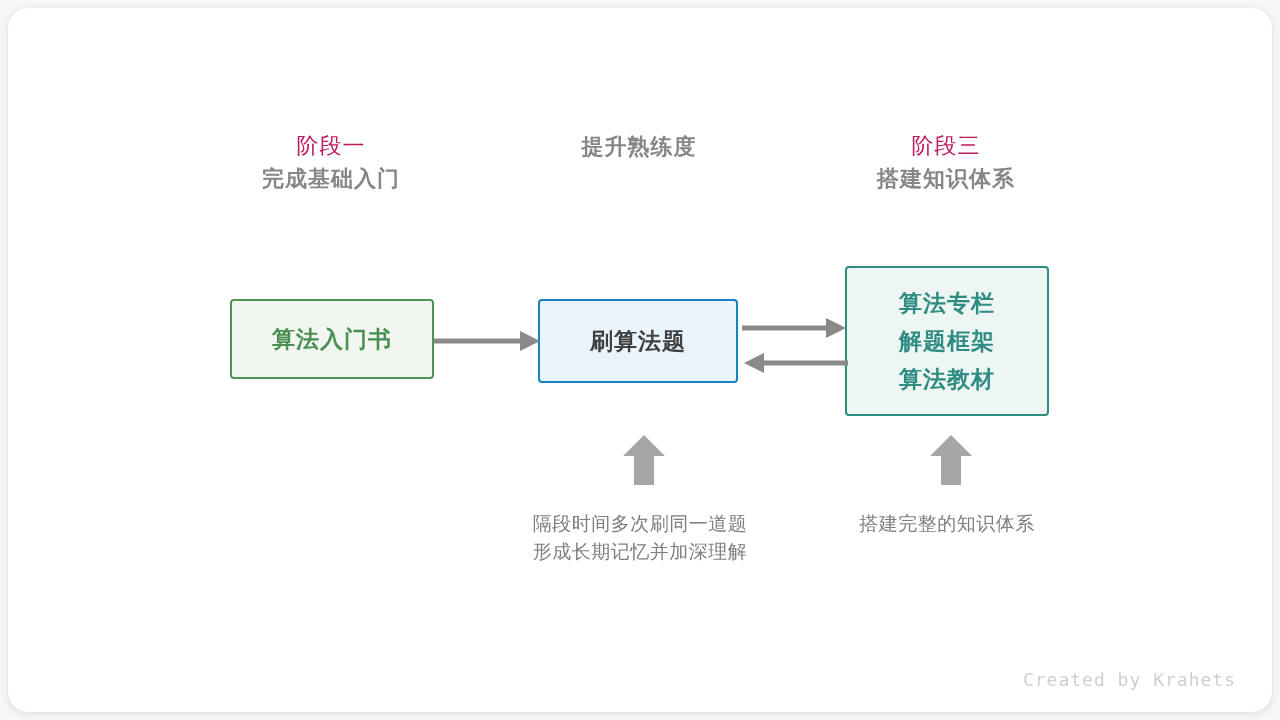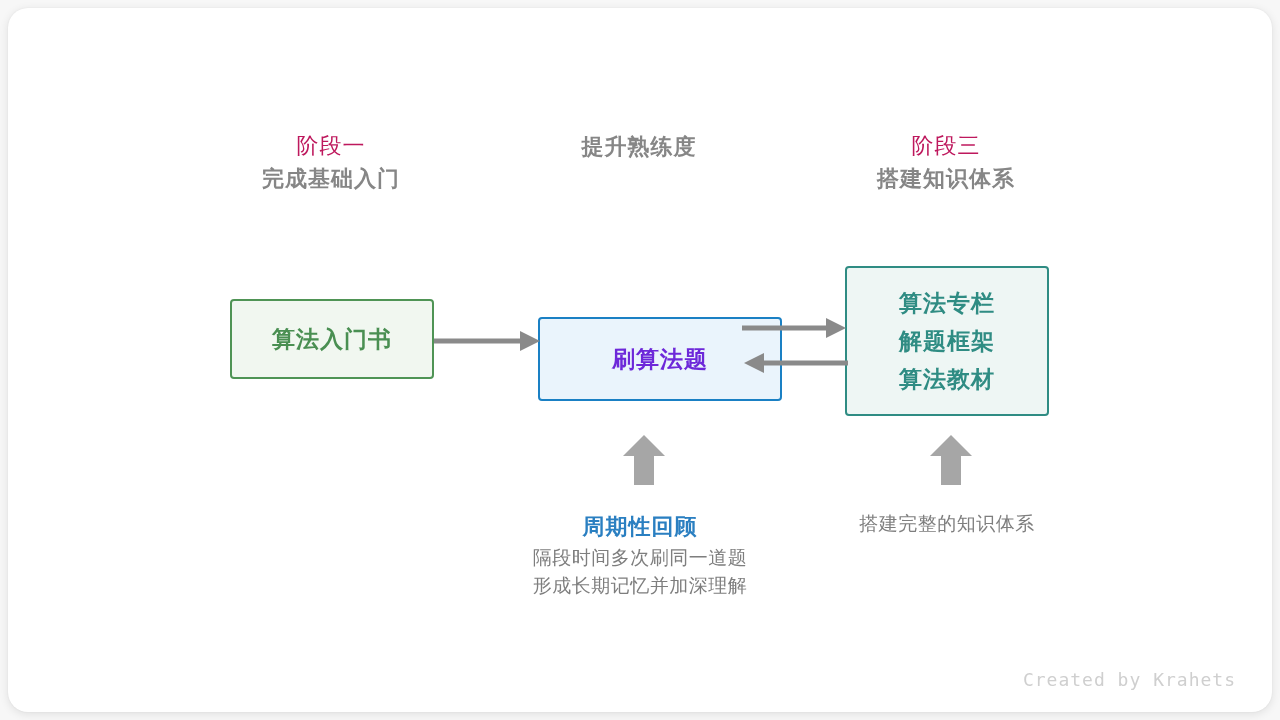--- a/index.html
+++ b/index.html
@@ -63,24 +63,24 @@
     font-size: 23px;
     letter-spacing: 1px;
   }
   #node-book {
     left: 222px; top: 291px; width: 204px; height: 80px;
     background: #f1f7f0;
     border: 2.5px solid #4f9455;
     color: #4a8f52;
   }
   #node-practice {
-    left: 530px; top: 309px; width: 244px; height: 84px;
+    left: 530px; top: 291px; width: 200px; height: 84px;
     background: #eaf4fc;
     border: 2.5px solid #1a80c4;
-    color: #6d28d9;
+    color: #404040;
   }
   #node-system {
     left: 837px; top: 258px; width: 204px; height: 150px;
     background: #eef6f4;
     border: 2.5px solid #2f8c83;
     color: #2f8c83;
   }
   #node-system .line { line-height: 38px; }
 
   
@@ -171,21 +171,20 @@
 
     <svg class="arrow-svg" style="left:614px; top:427px;" width="44" height="52">
       <polygon points="22,0 43,21 32,21 32,50 12,50 12,21 1,21" fill="#a6a6a6"></polygon>
     </svg>
 
     <svg class="arrow-svg" style="left:921px; top:427px;" width="44" height="52">
       <polygon points="22,0 43,21 32,21 32,50 12,50 12,21 1,21" fill="#a6a6a6"></polygon>
     </svg>
 
     <div class="annot" id="annot-review">
-      <div class="annot-title">周期性回顾</div>
       <div class="annot-desc">隔段时间多次刷同一道题</div>
       <div class="annot-desc">形成长期记忆并加深理解</div>
     </div>
 
     <div class="annot" id="annot-summary">
       <div class="annot-desc">搭建完整的知识体系</div>
     </div>
 
     <div id="credit">Created by Krahets</div>
 

